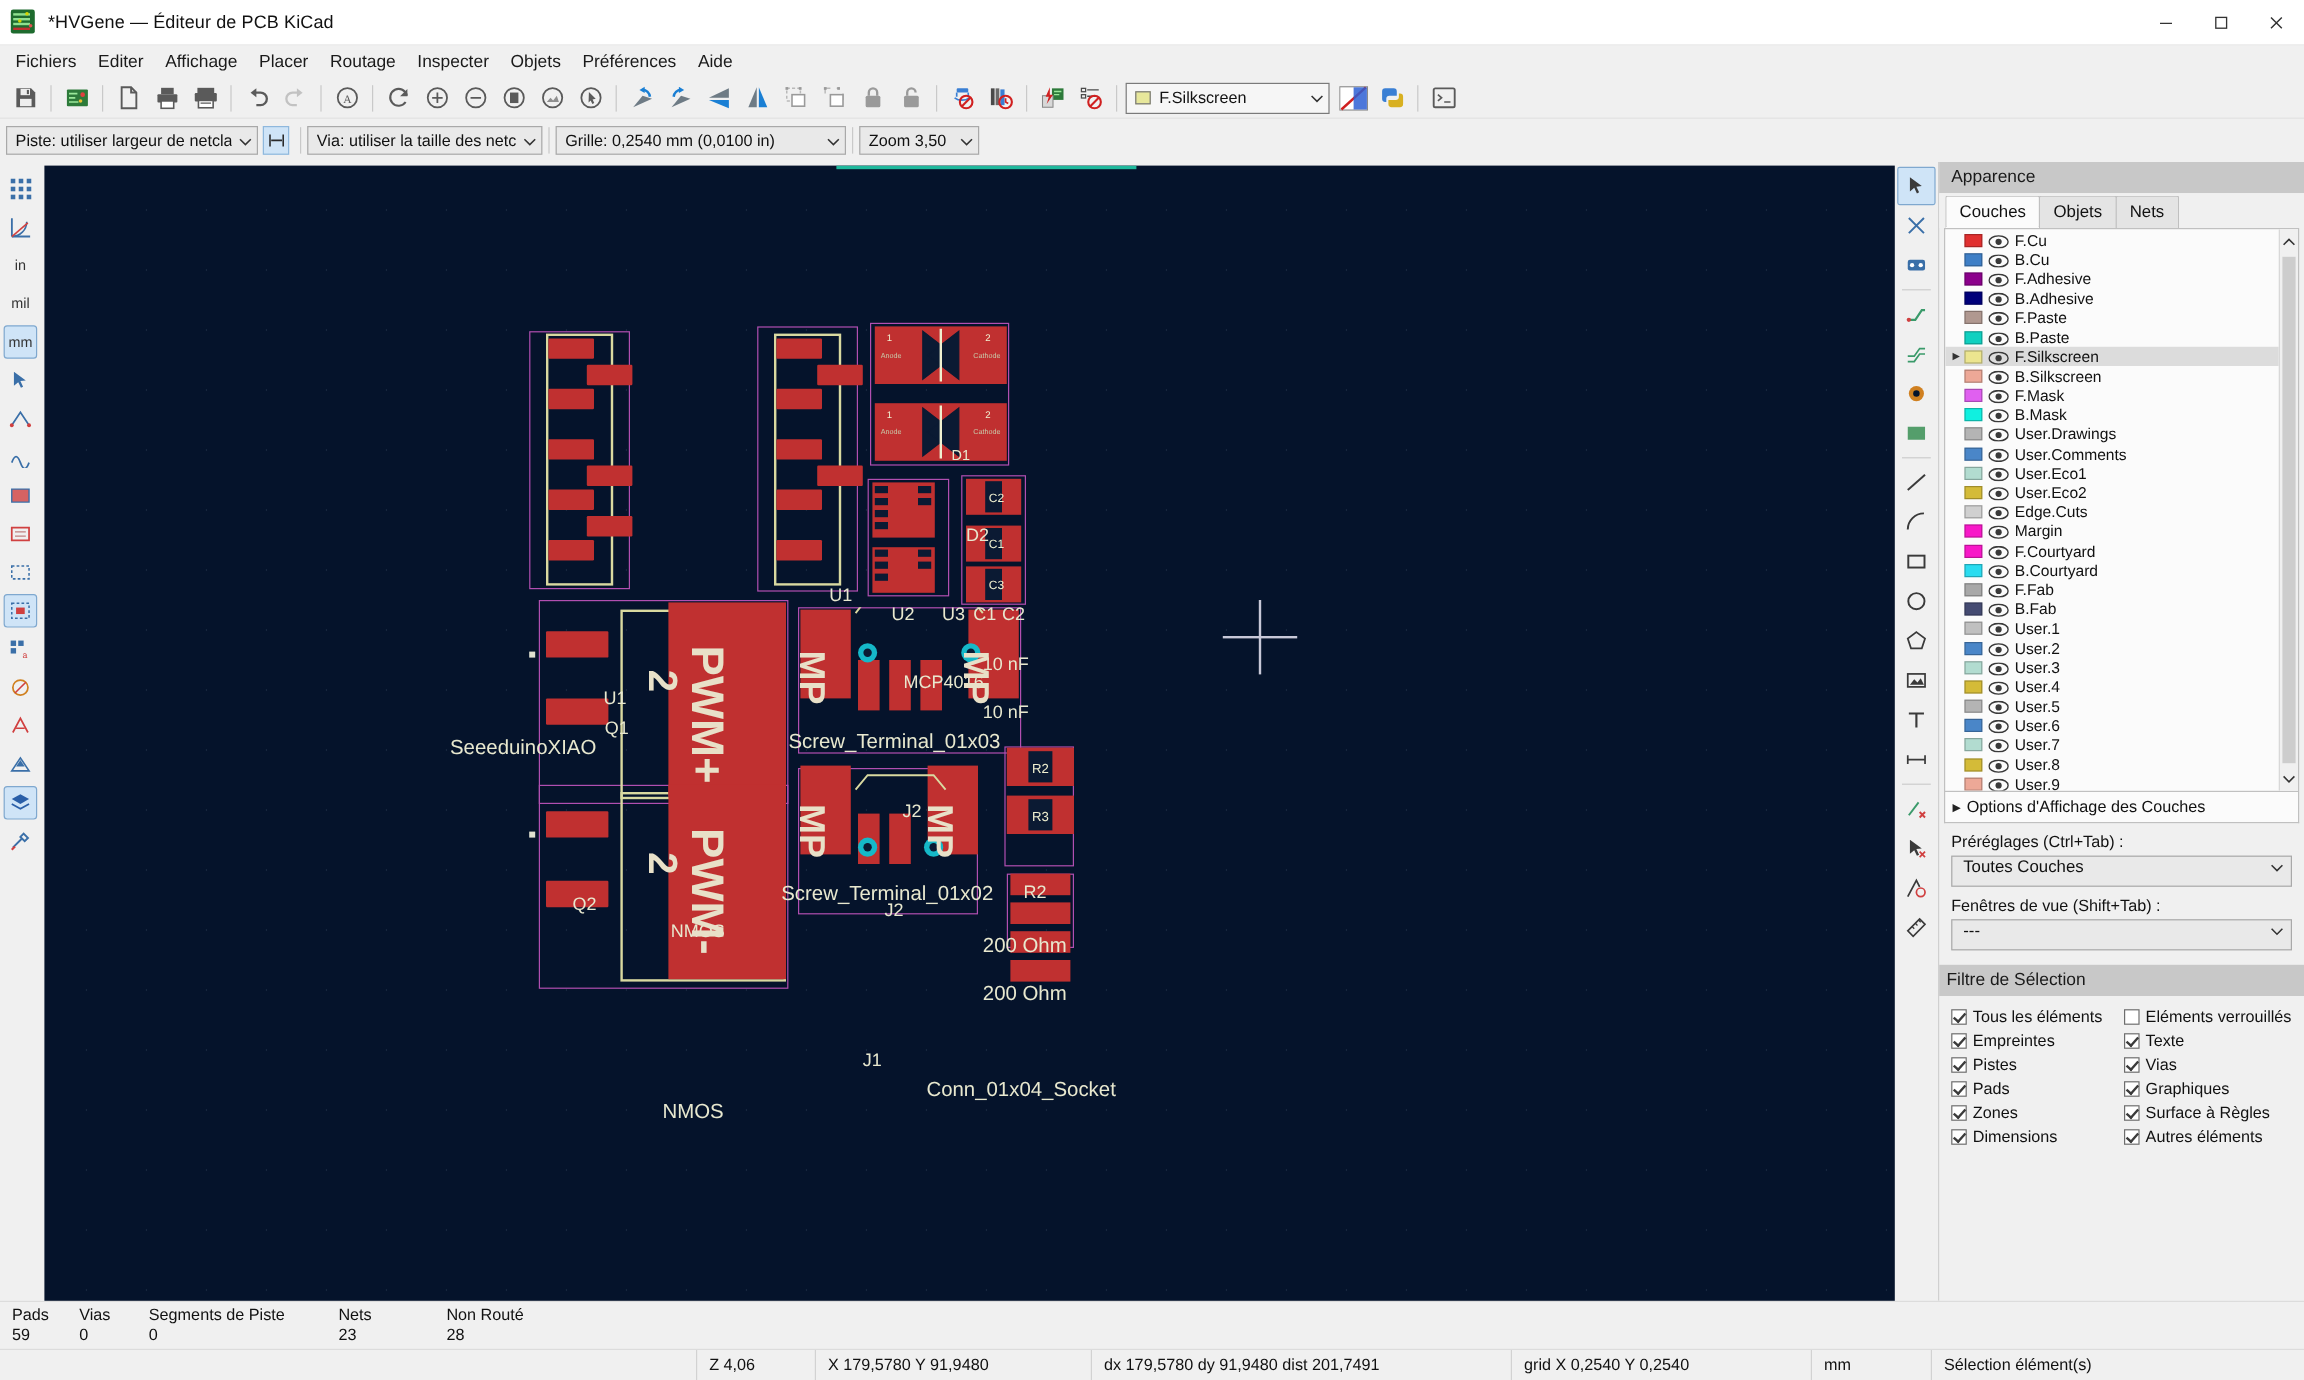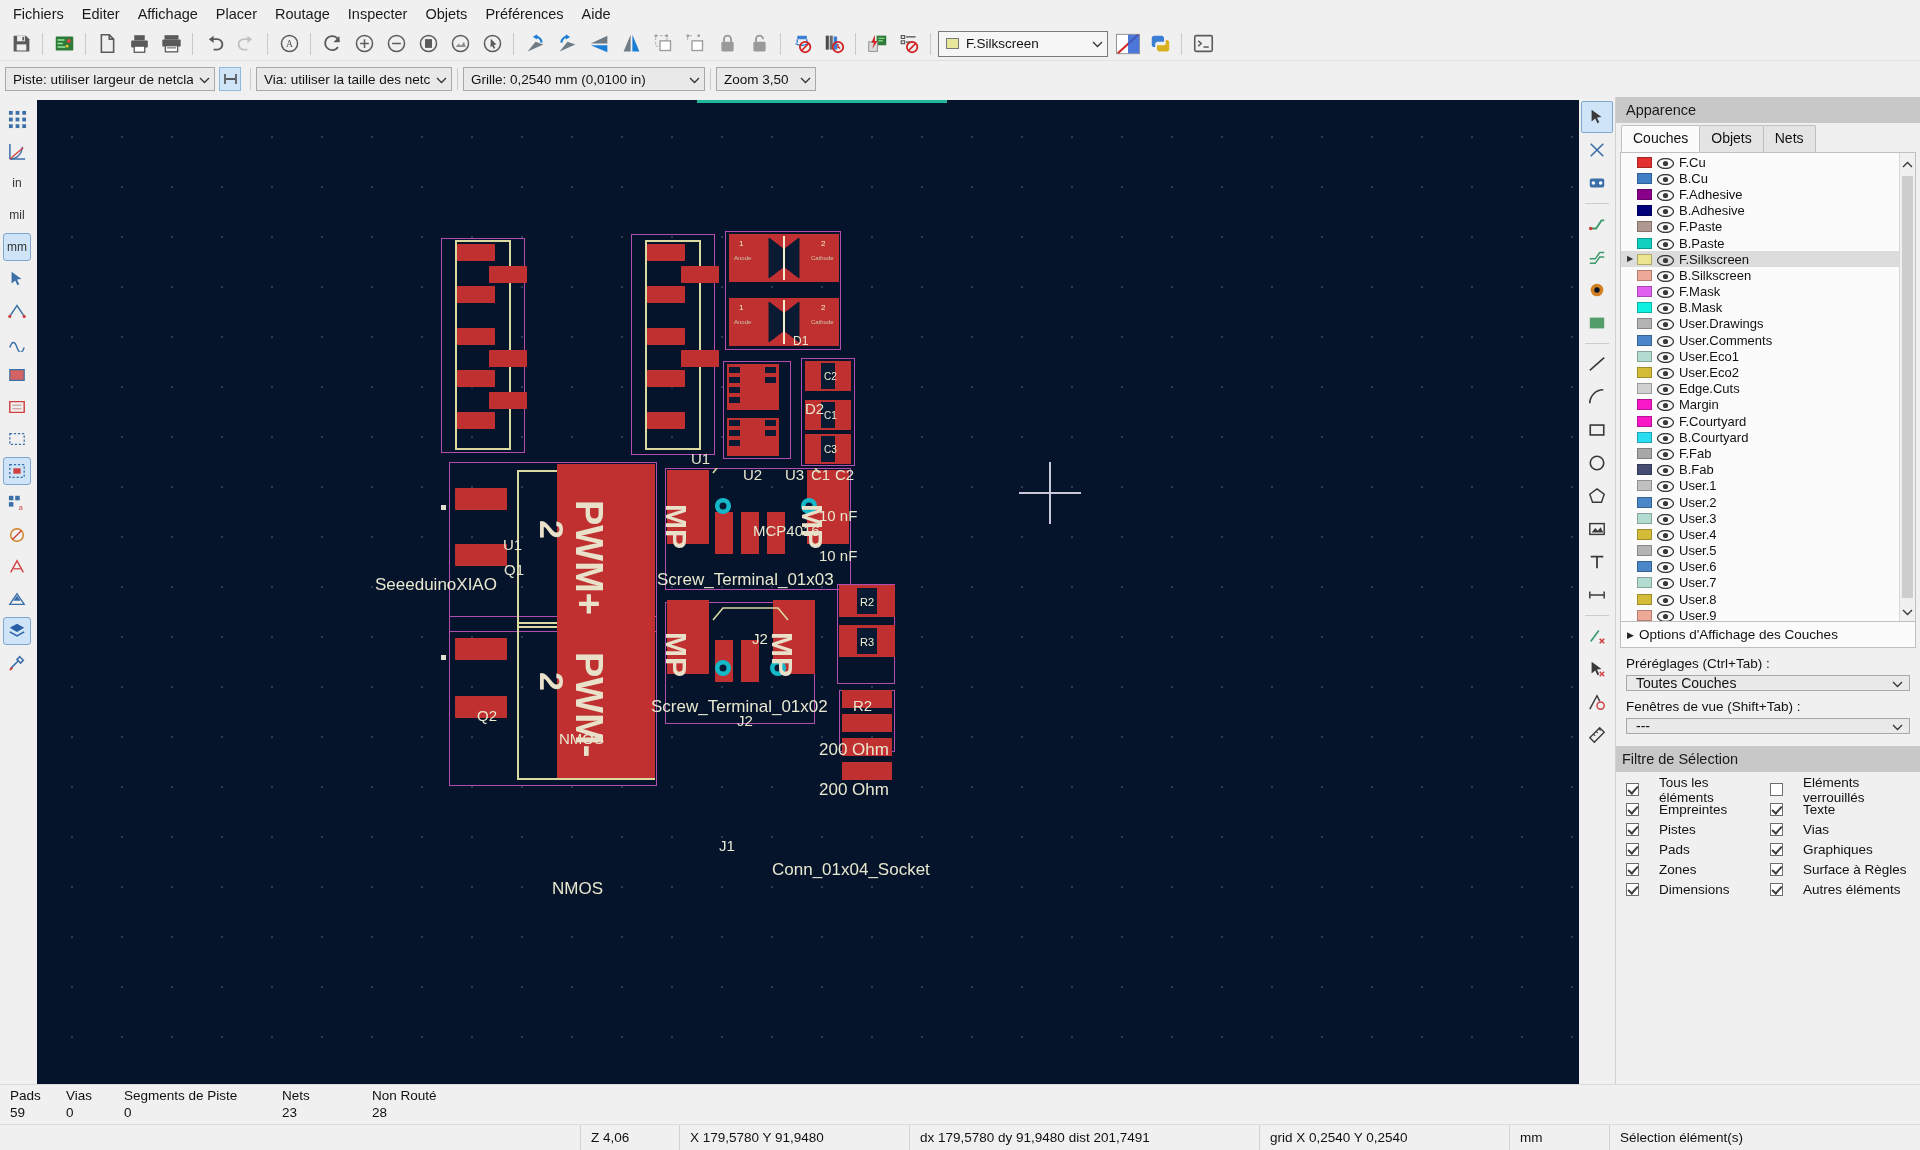--- a/index.html
+++ b/index.html
@@ -140,31 +140,31 @@
     padding: 2px 0;
   }
   .lscroll .thumb { width: 11px; flex: 1; background: #cdcdcd; margin: 4px 0; }
   .lopts { margin: 0 4px; background: #fbfbfb; border: 1px solid #c0c0c0; border-top: none;
            font-size: 13.5px; color: #111; padding: 5px 6px; display: flex; align-items: center; gap: 5px; }
   .tri { font-size: 9px; color: #222; }
 
   .preset-area { padding: 8px 10px 4px 10px; }
   .preset-label { font-size: 13.5px; color: #111; margin-bottom: 4px; }
   .preset-combo {
-    height: 16px; background: #e9e9e9; border: 1px solid #a9a9a9; display: flex; align-items: center;
+    height: 26px; background: #e9e9e9; border: 1px solid #a9a9a9; display: flex; 
     padding: 0 6px 0 9px; font-size: 14px; color: #111;
   }
   .preset-combo .carrow { margin-left: auto; }
 
   .filter-title { background: #c8c8c8; font-size: 14.5px; color: #1a1a1a; padding: 5px 6px; margin-top: 8px; }
   .filter-grid {
     display: grid; grid-template-columns: 138px 1fr; gap: 1px 6px; padding: 8px 10px;
     font-size: 13.5px; color: #111;
   }
-  .fchk { display: flex; align-items: center; gap: 20px; height: 19px; }
+  .fchk { display: flex; align-items: center; gap: 5px; height: 19px; }
   .cbox {
     width: 13px; height: 13px; border: 1px solid #6d6d6d; background: #fff; position: relative; flex:none;
   }
   .cbox.on::after {
     content: ""; position: absolute; left: 3px; top: 0px; width: 4px; height: 8px;
     border: solid #3b3b3b; border-width: 0 2px 2px 0; transform: rotate(42deg);
   }
 
   
   .statusrow1 {
@@ -190,20 +190,42 @@
   .crosshair { position: absolute; width: 62px; height: 62px; }
   .crosshair::before { content:""; position:absolute; left:0; top:30px; width:62px; height:1.5px; background:#c8c8d8; }
   .crosshair::after  { content:""; position:absolute; left:30px; top:0; width:1.5px; height:62px; background:#c8c8d8; }
   .teal-top { position:absolute; left: 660px; top: 0; width: 250px; height: 3px; background:#1fb89c; }
 </style>
 </head>
 <body>
 
 <div id="app">
 
+  <div class="titlebar">
+    <div class="tb-icon">
+        <div class="pcb-glyph"></div>
+      </div>
+    <div class="tb-title">*HVGene — Éditeur de PCB KiCad</div>
+    <div class="tb-spacer"></div>
+    <div class="winbtn">
+      <svg class="ico" width="12" height="12" viewBox="0 0 12 12">
+          <path d="M1 6.5h10" stroke="#333" stroke-width="1.1"></path>
+        </svg>
+    </div>
+    <div class="winbtn">
+      <svg class="ico" width="12" height="12" viewBox="0 0 12 12">
+          <rect x="1.5" y="1.5" width="9" height="9" fill="none" stroke="#333" stroke-width="1.1"></rect>
+        </svg>
+    </div>
+    <div class="winbtn close">
+      <svg class="ico" width="12" height="12" viewBox="0 0 12 12">
+          <path d="M1.5 1.5l9 9M10.5 1.5l-9 9" stroke="#333" stroke-width="1.2"></path>
+        </svg>
+    </div>
+  </div>
 
   <div class="menubar">
     <div class="menu-item">Fichiers</div>
     <div class="menu-item">Editer</div>
     <div class="menu-item">Affichage</div>
     <div class="menu-item">Placer</div>
     <div class="menu-item">Routage</div>
     <div class="menu-item">Inspecter</div>
     <div class="menu-item">Objets</div>
     <div class="menu-item">Préférences</div>

